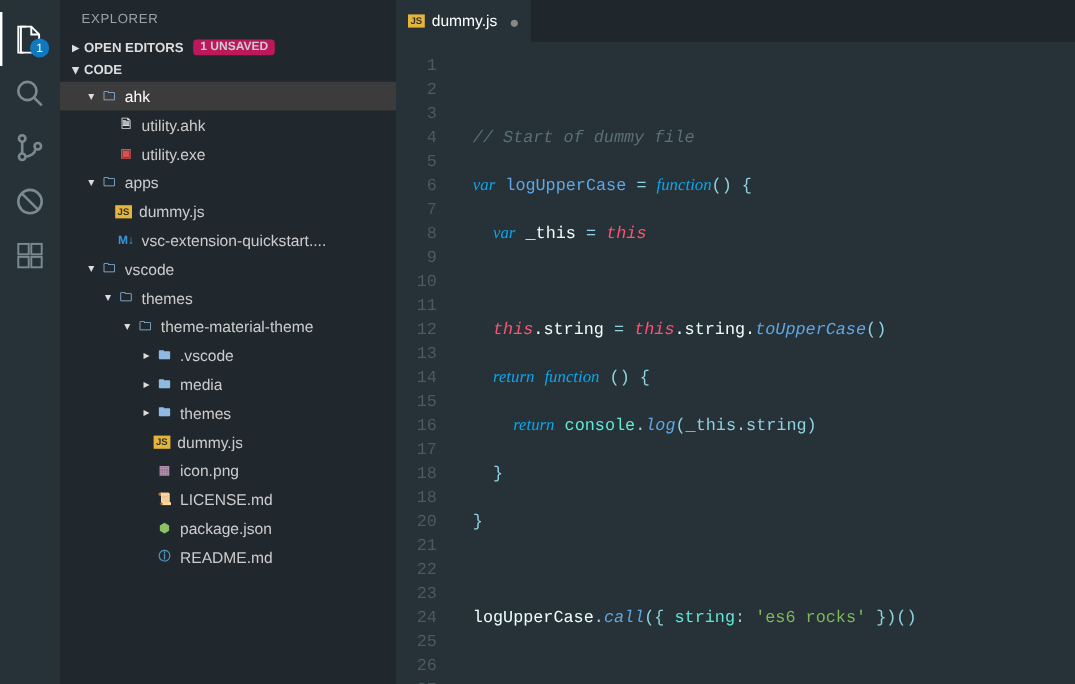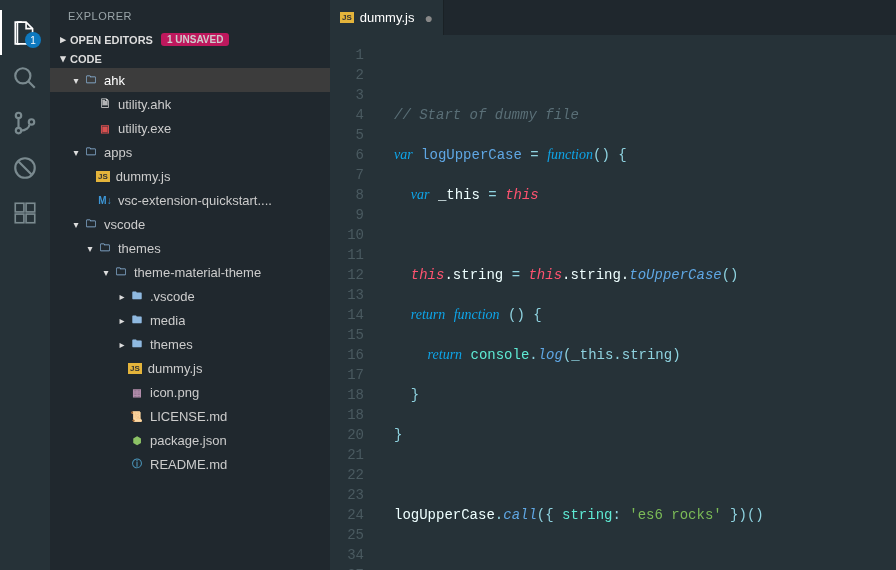--- a/index.html
+++ b/index.html
@@ -317,21 +317,21 @@
         <div>16</div>
         <div>17</div>
         <div>18</div>
         <div>18</div>
         <div>20</div>
         <div>21</div>
         <div>22</div>
         <div>23</div>
         <div>24</div>
         <div>25</div>
-        <div>34</div>
+        <div>26</div>
         <div>27</div>
       </div>
     <div class="code">
 <div class="line"></div>
 <div class="line"><span class="tk-comment">// Start of dummy file</span></div>
 <div class="line"><span class="tk-kw">var</span> <span class="tk-fn">logUpperCase</span> <span class="tk-op">=</span> <span class="tk-kw">function</span><span class="tk-punc">() {</span></div>
 <div class="line">  <span class="tk-kw">var</span> <span class="tk-var">_this</span> <span class="tk-op">=</span> <span class="tk-this">this</span></div>
 <div class="line"></div>
 <div class="line">  <span class="tk-this">this</span><span class="tk-prop">.string</span> <span class="tk-op">=</span> <span class="tk-this">this</span><span class="tk-prop">.string.</span><span class="tk-method">toUpperCase</span><span class="tk-punc">()</span></div>
 <div class="line">  <span class="tk-kw">return</span> <span class="tk-kw">function</span><span class="tk-punc"> () {</span></div>

